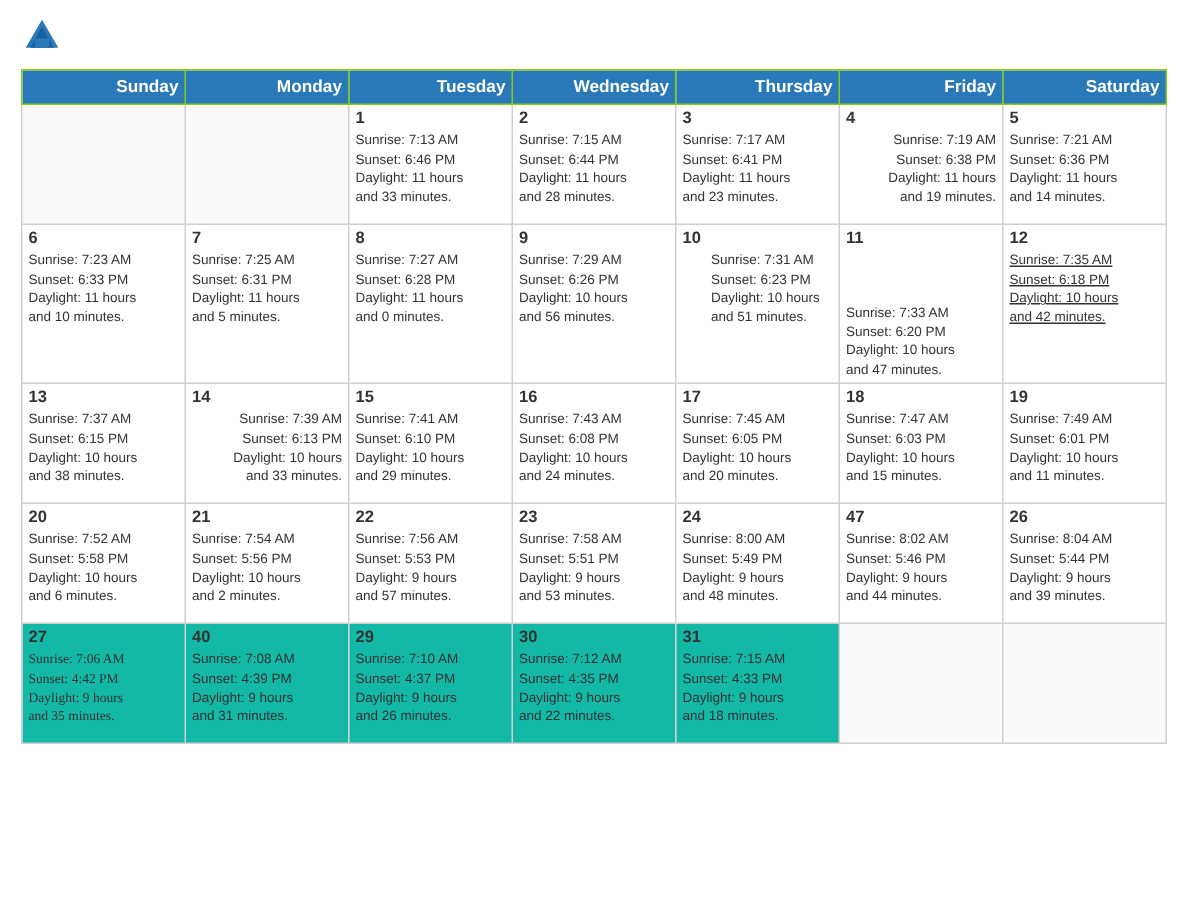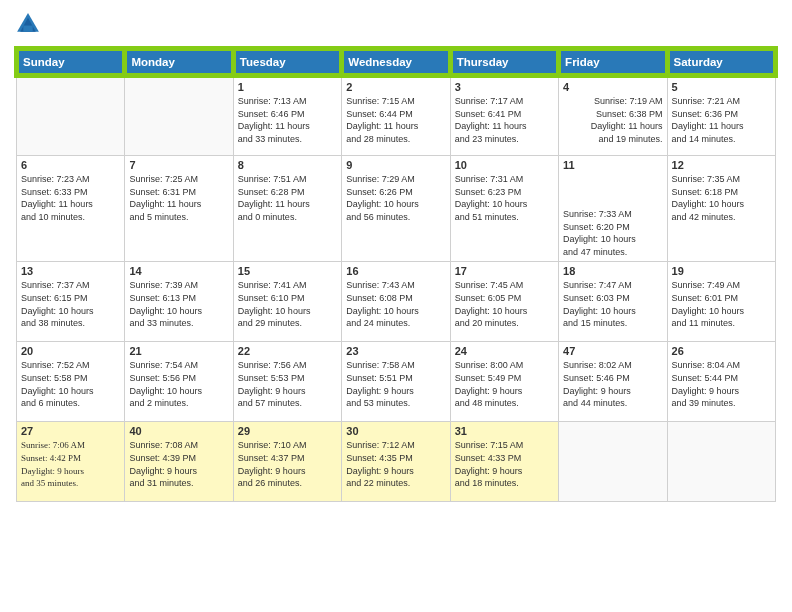--- a/index.html
+++ b/index.html
@@ -63,34 +63,34 @@
       width: 100%;
       border-collapse: collapse;
       table-layout: fixed;
     }
     .calendar thead tr th {
       background: #2979b8;
       color: #fff;
       font-size: 11.5px;
       font-weight: 600;
       padding: 5px 4px;
-      text-align: left;
-      border: 5px solid #84cc16;
+      text-align: right;
+      border: 1px solid #84cc16;
     }
     .calendar tbody tr td {
       vertical-align: top;
       padding: 3px 4px;
       font-size: 9.5px;
       color: #333;
       border: 1px solid #d0d0d0;
       background: #fff;
       height: 80px;
     }
     .calendar tbody tr:last-child td {
-      background: #fef9c3;
+      background: #14b8a6;
     }
     .day-num {
       font-size: 11px;
       font-weight: 600;
       color: #333;
       display: block;
       margin-bottom: 2px;
     }
     .day-info {
       font-size: 9px;
@@ -185,65 +185,65 @@
           </td>
           <td>
             <span class="day-num">7</span>
             <div class="day-info" style="white-space: pre-line;">Sunrise: 7:25 AM
 Sunset: 6:31 PM
 Daylight: 11 hours
 and 5 minutes.</div>
           </td>
           <td>
             <span class="day-num">8</span>
-            <div class="day-info" style="white-space: pre-line;">Sunrise: 7:51 AM
+            <div class="day-info" style="white-space: pre-line;">Sunrise: 7:27 AM
 Sunset: 6:28 PM
 Daylight: 11 hours
 and 0 minutes.</div>
           </td>
           <td>
             <span class="day-num">9</span>
             <div class="day-info" style="white-space: pre-line;">Sunrise: 7:29 AM
 Sunset: 6:26 PM
 Daylight: 10 hours
 and 56 minutes.</div>
           </td>
           <td>
             <span class="day-num">10</span>
-            <div class="day-info" style="white-space: pre-line;">Sunrise: 7:31 AM
+            <div class="day-info" style="white-space: pre-line; margin-left: 19px;">Sunrise: 7:31 AM
 Sunset: 6:23 PM
 Daylight: 10 hours
 and 51 minutes.</div>
           </td>
           <td>
             <span class="day-num">11</span>
             <div class="day-info" style="white-space: pre-line; margin-top: 37px;">Sunrise: 7:33 AM
 Sunset: 6:20 PM
 Daylight: 10 hours
 and 47 minutes.</div>
           </td>
           <td>
             <span class="day-num">12</span>
-            <div class="day-info" style="white-space: pre-line;">Sunrise: 7:35 AM
+            <div class="day-info" style="white-space: pre-line; text-decoration: underline;">Sunrise: 7:35 AM
 Sunset: 6:18 PM
 Daylight: 10 hours
 and 42 minutes.</div>
           </td>
         </tr>
         <tr>
           <td>
             <span class="day-num">13</span>
             <div class="day-info" style="white-space: pre-line;">Sunrise: 7:37 AM
 Sunset: 6:15 PM
 Daylight: 10 hours
 and 38 minutes.</div>
           </td>
           <td>
             <span class="day-num">14</span>
-            <div class="day-info" style="white-space: pre-line;">Sunrise: 7:39 AM
+            <div class="day-info" style="white-space: pre-line; text-align: right;">Sunrise: 7:39 AM
 Sunset: 6:13 PM
 Daylight: 10 hours
 and 33 minutes.</div>
           </td>
           <td>
             <span class="day-num">15</span>
             <div class="day-info" style="white-space: pre-line;">Sunrise: 7:41 AM
 Sunset: 6:10 PM
 Daylight: 10 hours
 and 29 minutes.</div>

